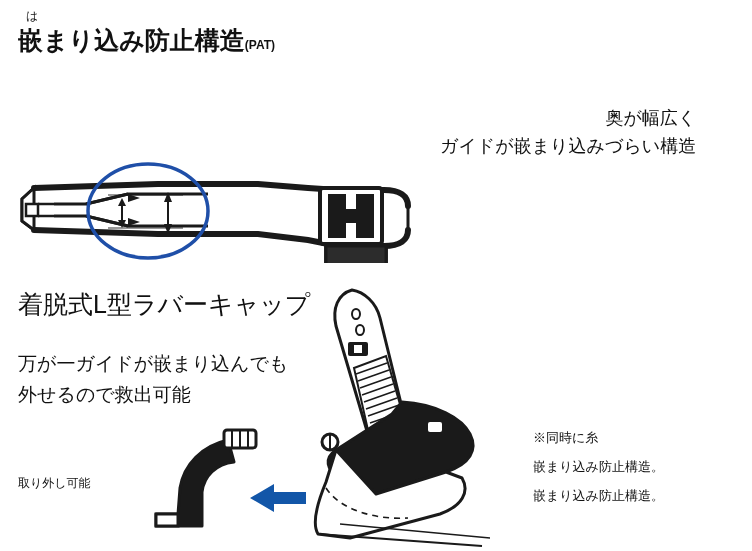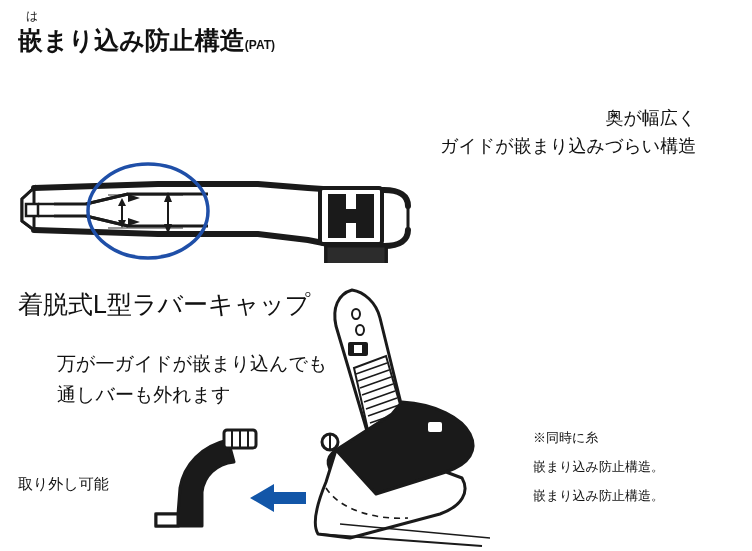--- a/index.html
+++ b/index.html
@@ -62,27 +62,26 @@
     letter-spacing: 0px;
     white-space: nowrap;
   }
   .note2 {
     position: absolute;
     left: 18px;
     top: 348px;
     font-size: 19px;
     line-height: 31px;
     white-space: nowrap;
-    margin-left: 39px;
   }
   .label-remove {
     position: absolute;
     left: 18px;
     top: 475px;
-    font-size: 15px;
+    font-size: 12px;
     white-space: nowrap;
   }
   .note3 {
     position: absolute;
     left: 533px;
     top: 423px;
     font-size: 13px;
     line-height: 29px;
     white-space: nowrap;
   }
@@ -152,21 +151,21 @@
     <path d="M316 168 L316 200 L380 200 L380 168" fill="#1a1a1a" opacity="0.92"></path>
     <line x1="320" y1="214" x2="376" y2="214" stroke="#1a1a1a" stroke-width="2"></line>
     <line x1="321" y1="222" x2="375" y2="222" stroke="#1a1a1a" stroke-width="2"></line>
     <line x1="323" y1="230" x2="373" y2="230" stroke="#1a1a1a" stroke-width="2"></line>
     <line x1="327" y1="238" x2="369" y2="238" stroke="#1a1a1a" stroke-width="2"></line>
   </svg>
 
   <div class="title2">着脱式L型ラバーキャップ</div>
   <div class="note2">
     <div>万が一ガイドが嵌まり込んでも</div>
-    <div>通しバーも外れます</div>
+    <div>外せるので救出可能</div>
   </div>
   <div class="label-remove">取り外し可能</div>
   <div class="note3">
     <div>※同時に糸</div>
     <div>嵌まり込み防止構造。</div>
     <div>嵌まり込み防止構造。</div>
   </div>
 
   <svg width="420" height="270" viewBox="0 0 420 270" style="position:absolute;left:140px;top:282px;">
 

